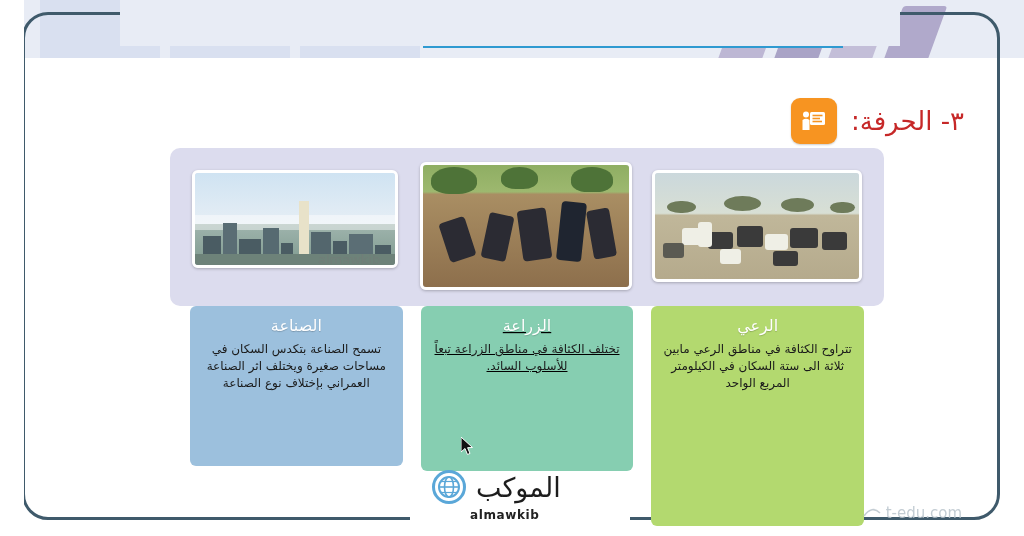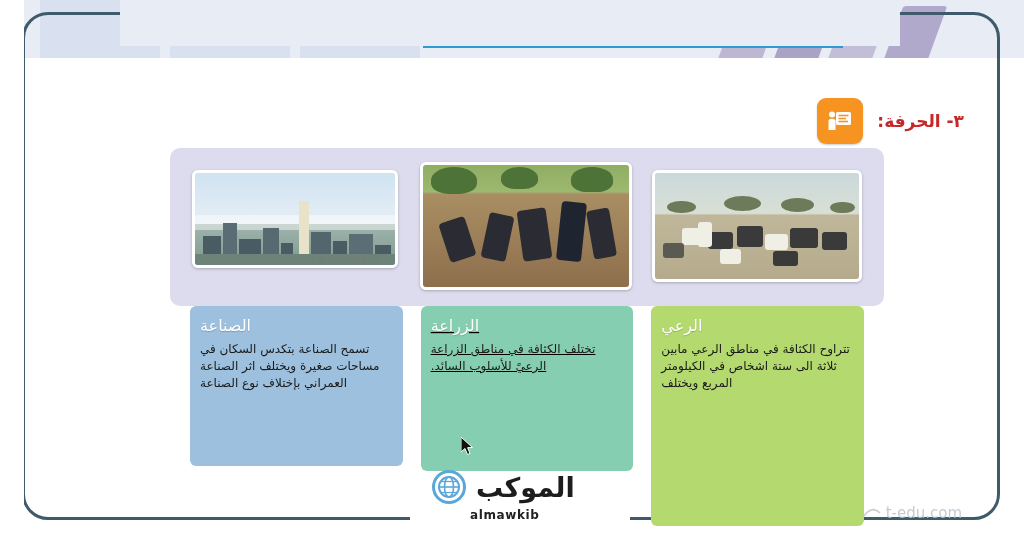--- a/index.html
+++ b/index.html
@@ -90,22 +90,22 @@
   
   .heading {
     position: absolute;
     top: 98px; right: 60px;
     display: flex;
     align-items: center;
     gap: 14px;
   }
   .heading-text {
     color: #c62828;
-    font-size: 17px;
-    font-weight: bold;
+    font-size: 26px;
+    font-weight: normal;
     direction: rtl;
   }
   .badge-icon {
     width: 46px; height: 46px;
     background: #f79421;
     border-radius: 9px;
     display: flex;
     align-items: center;
     justify-content: center;
     box-shadow: 0 1px 2px rgba(0,0,0,.2);
@@ -155,21 +155,21 @@
     left: 190px; top: 306px;
     width: 674px; height: 188px;
     display: flex;
     flex-direction: row-reverse;
     gap: 18px;
   }
   .card {
     width: 213px;
     border-radius: 6px;
     padding: 10px 10px 12px;
-    text-align: left;
+    text-align: center;
     direction: rtl;
   }
   .card .card-title {
     font-size: 16px;
     color: #ffffff;
     font-weight: normal;
     margin-bottom: 6px;
     text-shadow: 0 1px 1px rgba(0,0,0,.18);
   }
   .card .card-body {
@@ -194,21 +194,21 @@
     width: 34px; height: 34px;
     border-radius: 50%;
     background: #ffffff;
     border: 3px solid #5aa7d8;
     position: relative;
     display:flex; align-items:center; justify-content:center;
   }
   .logo .globe svg { display:block; }
   .logo .logo-text {
     font-size: 27px;
-    font-weight: bold;
+    font-weight: normal;
     color: #1d1d1d;
     line-height: 1;
   }
 
   .corner-wm {
     position: absolute;
     right: 62px; bottom: 14px;
     color: #b9c4cc;
     font-size: 15px;
     opacity: .85;
@@ -336,26 +336,26 @@
 
   <div class="cards">
 
     <div class="card c1">
       <div class="card-title">الصناعة</div>
       <div class="card-body">تسمح الصناعة بتكدس السكان في مساحات صغيرة ويختلف اثر الصناعة العمراني بإختلاف نوع الصناعة</div>
     </div>
 
     <div class="card c2">
       <div class="card-title">الزراعة</div>
-      <div class="card-body">تختلف الكثافة في مناطق الزراعة الرعيً للأسلوب السائد.</div>
+      <div class="card-body">تختلف الكثافة في مناطق الزراعة تبعاً للأسلوب السائد.</div>
     </div>
 
     <div class="card c3">
       <div class="card-title">الرعي</div>
-      <div class="card-body">تتراوح الكثافة في مناطق الرعي مابين ثلاثة الى ستة اشخاص في الكيلومتر المربع ويختلف</div>
+      <div class="card-body">تتراوح الكثافة في مناطق الرعي مابين ثلاثة الى ستة السكان في الكيلومتر المربع الواحد</div>
     </div>
 
   </div>
 
   <div class="logo">
     <span class="logo-text">الموكب</span>
     <span class="globe">
       <svg width="24" height="24" viewBox="0 0 24 24">
         <circle cx="12" cy="12" r="10" fill="none" stroke="#5aa7d8" stroke-width="2"></circle>
         <ellipse cx="12" cy="12" rx="4.5" ry="10" fill="none" stroke="#5aa7d8" stroke-width="1.6"></ellipse>

